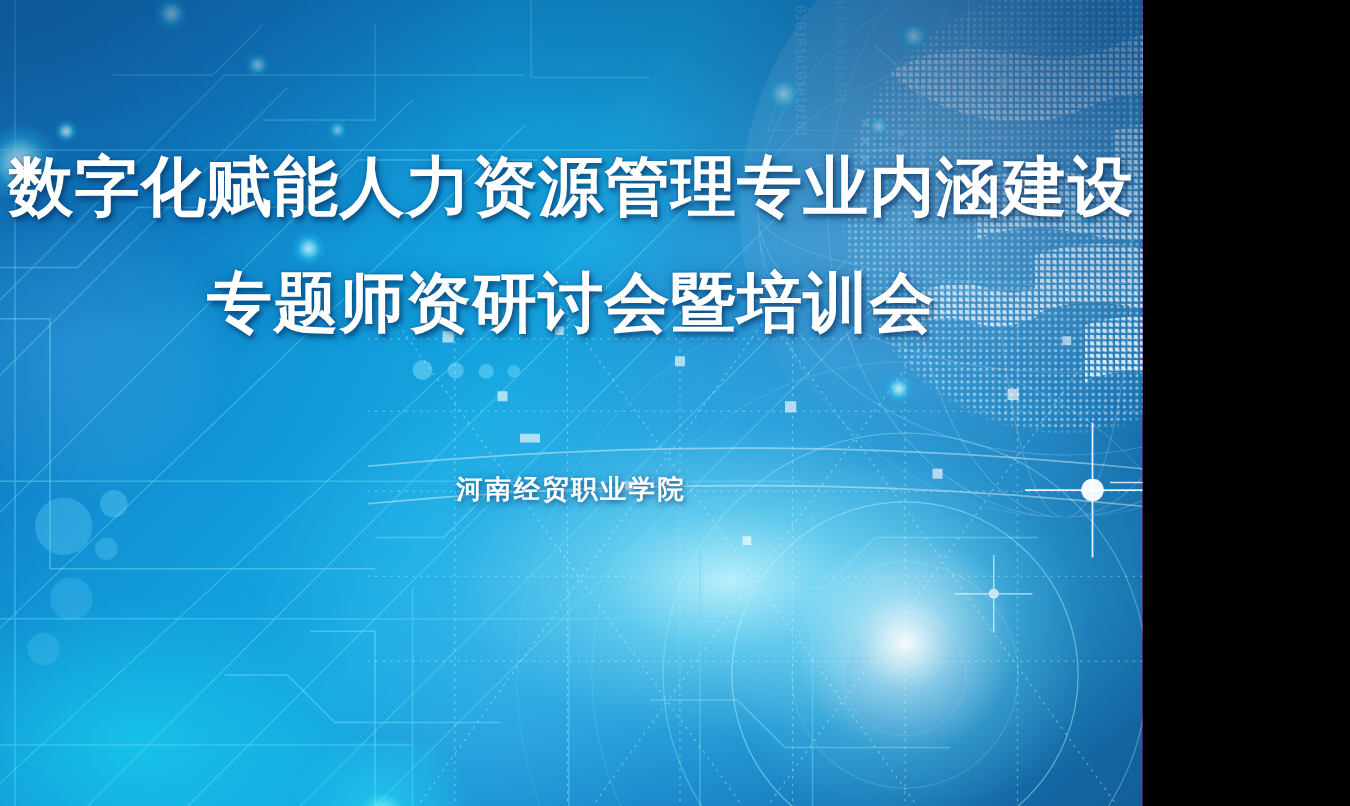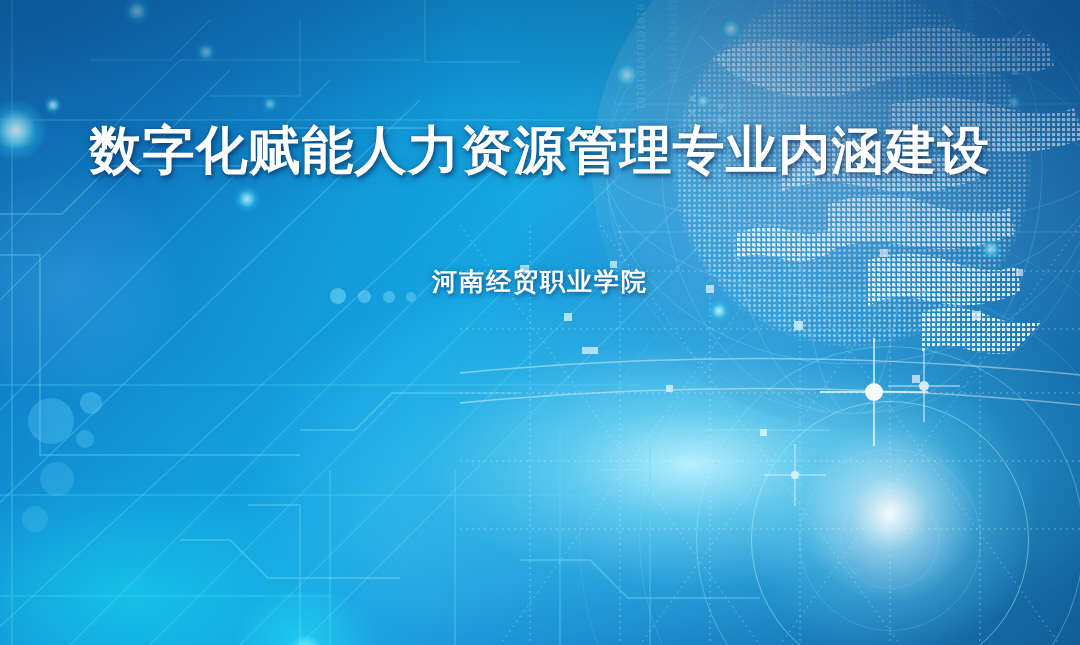--- a/index.html
+++ b/index.html
@@ -1,21 +1,21 @@
 <!DOCTYPE html>
 <html><head>
 <meta charset="utf-8">
 <title>Conference Banner</title>
 <style>
   html,body{margin:0;padding:0;background:#000;}
   body{font-family:"Liberation Sans","DejaVu Sans",sans-serif;}
 
   #banner{
     position:relative;
-    width:1080px;height:645px;
+    width:914px;height:645px;
     overflow:hidden;
     background:#a21caf;
   }
 
   
   .layer{position:absolute;inset:0;pointer-events:none;}
 
   
   .bg-base{
     background:
@@ -143,26 +143,27 @@
     color:#ffffff;
     font-size:41px;
     font-weight:normal;
     letter-spacing:3px;
     text-shadow:1px 2px 4px rgba(6,48,96,.55), 0 0 10px rgba(10,70,130,.35);
     white-space:nowrap;
   }
   .orgs{margin-top:88px;text-align:center;}
   .org{
     color:#ffffff;
-    font-size:25px;
+    font-size:21px;
     font-weight:bold;
     letter-spacing:2px;
     line-height:1.42;
     text-shadow:1px 2px 4px rgba(6,48,96,.55), 0 0 9px rgba(10,70,130,.30);
     white-space:nowrap;
+    margin-top:20px;
   }
 </style>
 </head>
 <body>
 
 <div id="banner">
 
   <div class="layer bg-base"></div>
   <div class="layer bg-globeglow"></div>
 
@@ -375,19 +376,20 @@
         <path d="M4 35 H66"></path>
     </g>
     <circle cx="35" cy="35" r="4" fill="#ffffff"></circle>
   </svg>
 
   <div class="layer bg-vignette"></div>
 
   <div class="content">
     <div class="title-block">
       <div class="title title-1">数字化赋能人力资源管理专业内涵建设</div>
+      <div class="title title-2">专题师资研讨会暨培训会</div>
     </div>
     <div class="orgs">
       <div class="org">河南经贸职业学院</div>
     </div>
   </div>
 
 </div>
 
 </body></html>

